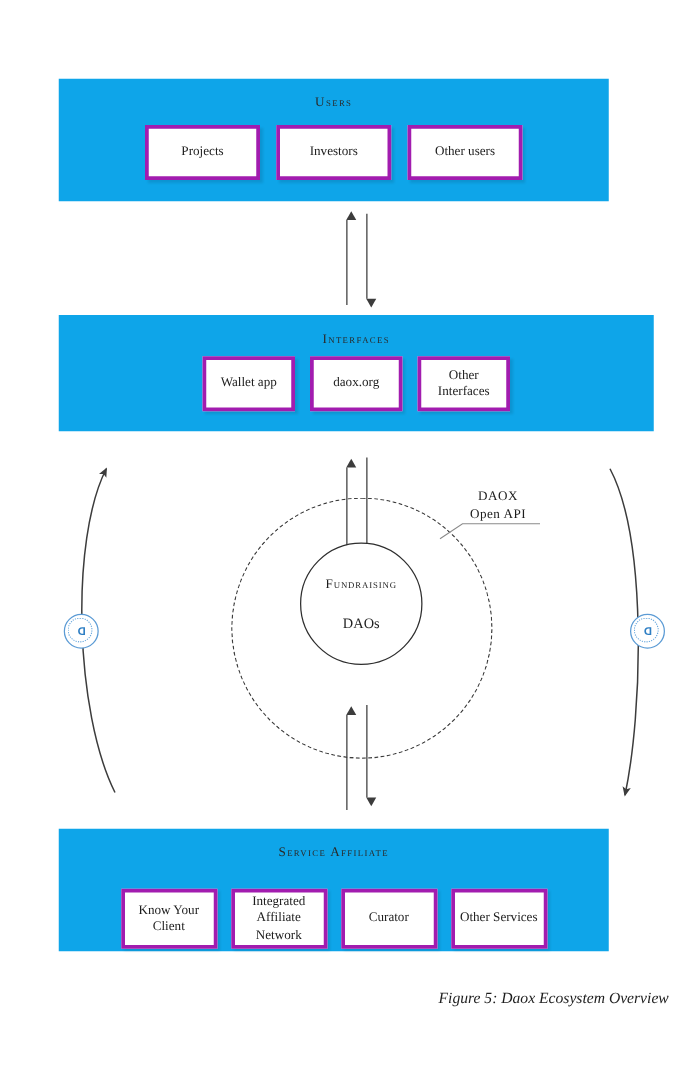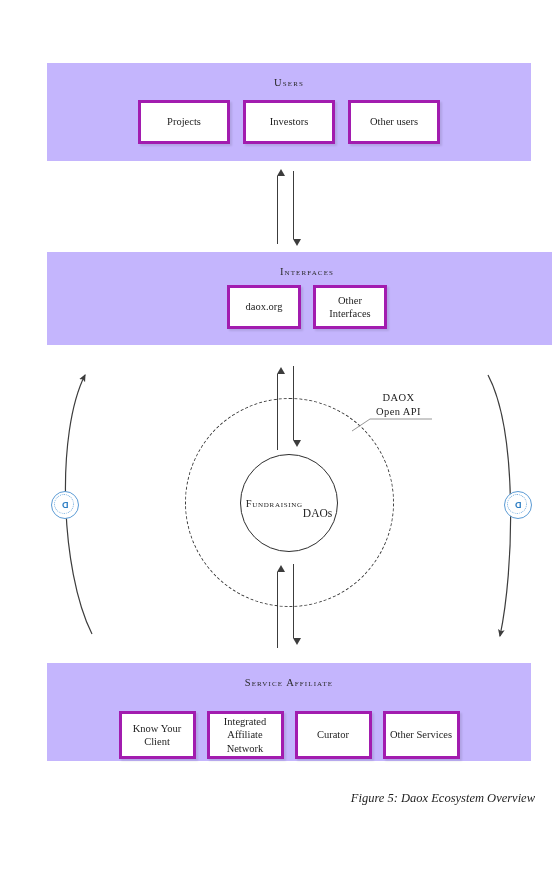--- a/index.html
+++ b/index.html
@@ -14,22 +14,22 @@
     background: #ffffff;
     overflow: hidden;
     font-family: "Liberation Serif", "DejaVu Serif", serif;
     color: #1d1d1d;
   }
 
   
   .band {
     position: absolute;
     left: 47px;
-    width: 484px;
-    background: #c4b5fd;
+    width: 440px;
+    background: #0ea5e9;
   }
   #band-users      { top: 63px;  height: 98px; }
   #band-interfaces { top: 252px; height: 93px; padding-left: 36px; }
   #band-services   { top: 663px; height: 98px; }
 
   .band-title {
     position: absolute;
     left: 0;
     width: 100%;
     text-align: center;
@@ -94,28 +94,28 @@
   #dashed-circle {
     position: absolute;
     left: 185px; top: 398px;
     width: 209px; height: 209px;
     border: 1px dashed #3c3c3c;
     border-radius: 50%;
     box-sizing: border-box;
   }
   #inner-circle {
     position: absolute;
-    left: 240px; top: 454px;
+    left: 240px; top: 434px;
     width: 98px; height: 98px;
     border: 1px solid #2e2e2e;
     border-radius: 50%;
     box-sizing: border-box;
     background: #ffffff;
     display: flex;
-    flex-direction: row;
+    flex-direction: column;
     align-items: center;
     justify-content: center;
     z-index: 3;
   }
   #inner-circle .ic-line1 {
     font-variant: small-caps;
     font-size: 10.5px;
     letter-spacing: 0.7px;
   }
   #inner-circle .ic-line2 {
@@ -206,20 +206,21 @@
     <div class="arrow-line" style="left:277px; top:176px; height:68px;"></div>
     <div class="arrow-head head-up" style="left:277px; top:169px;"></div>
 
     <div class="arrow-line" style="left:293px; top:171px; height:68px;"></div>
     <div class="arrow-head head-down" style="left:293px; top:239px;"></div>
   </div>
 
   <div class="band" id="band-interfaces">
     <div class="band-title">Interfaces</div>
     <div class="box-row" id="row-interfaces">
+      <div class="node-box">Wallet app</div>
       <div class="node-box">daox.org</div>
       <div class="node-box">Other Interfaces</div>
     </div>
   </div>
 
   <div class="arrow-pair" id="pair-interfaces-core" style="left:0;top:0;">
     <div class="arrow-line" style="left:277px; top:374px; height:76px;"></div>
     <div class="arrow-head head-up" style="left:277px; top:367px;"></div>
     <div class="arrow-line" style="left:293px; top:366px; height:74px;"></div>
     <div class="arrow-head head-down" style="left:293px; top:440px;"></div>

